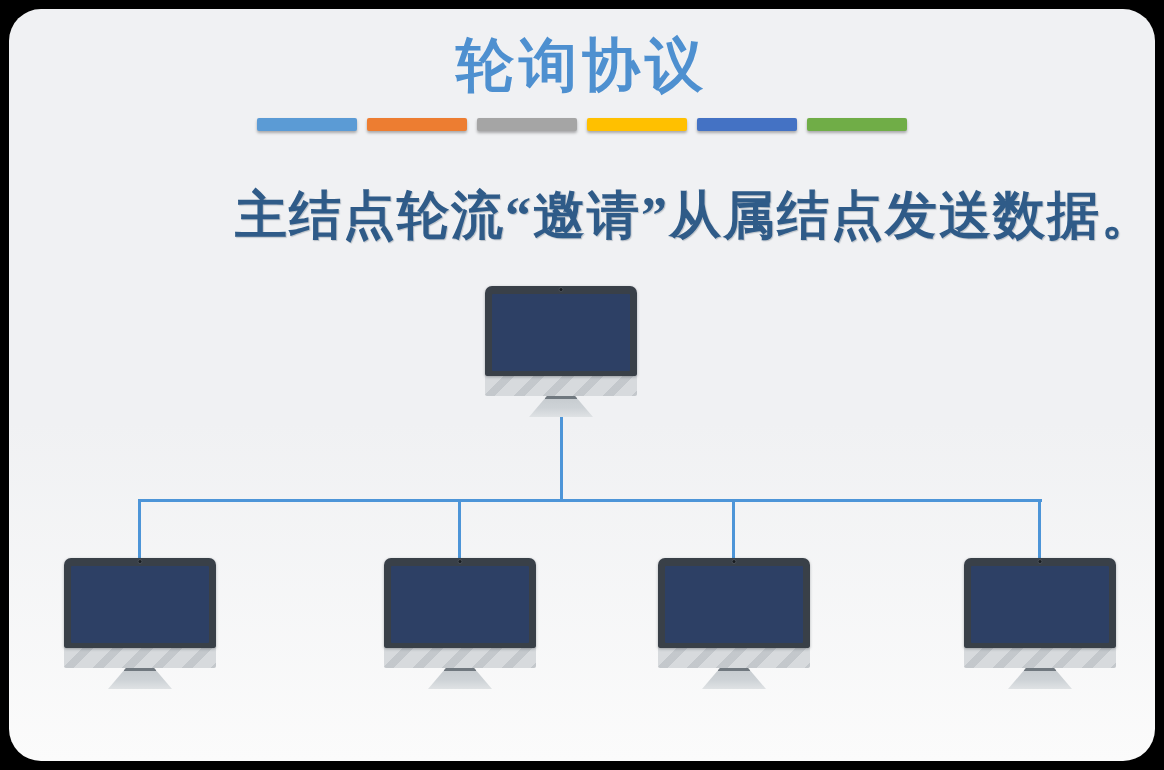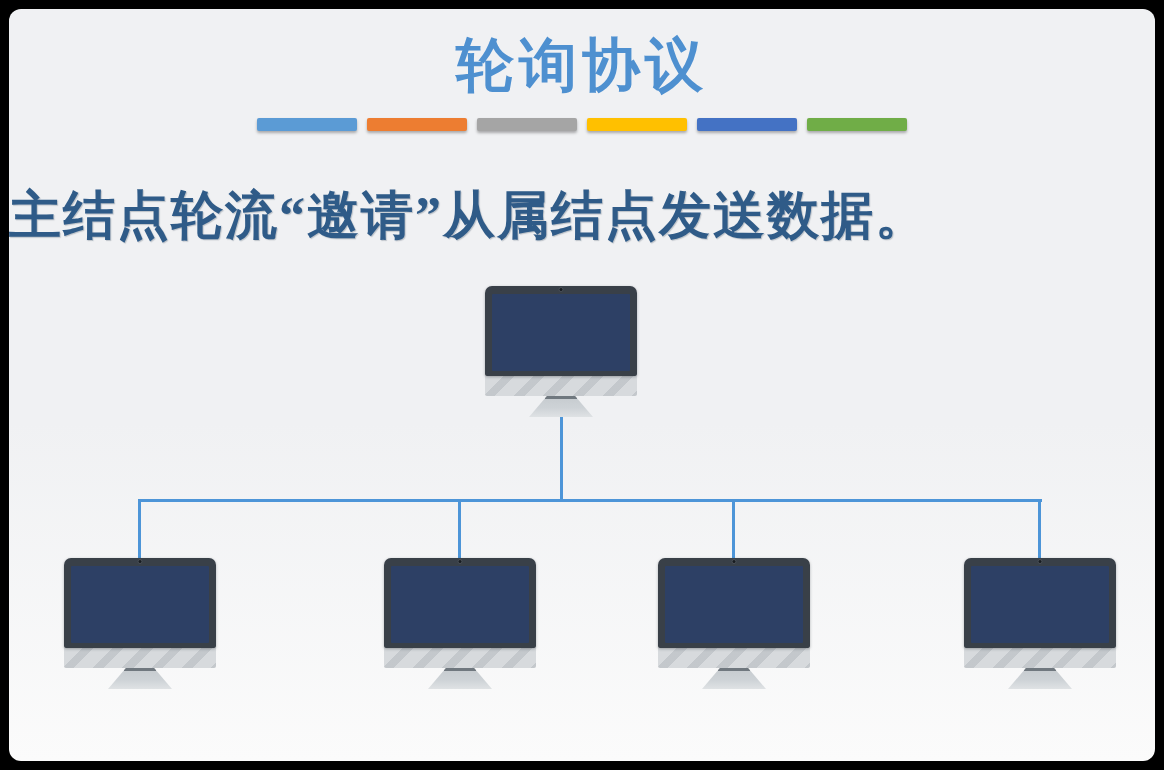--- a/index.html
+++ b/index.html
@@ -15,39 +15,39 @@
     --monitor-stand:#CDD2D6;
   }
   *{box-sizing:border-box;}
   html,body{margin:0;padding:0;}
   body{
     width:1164px;height:770px;position:relative;overflow:hidden;
     background:var(--outer-frame);
     font-family:"Liberation Serif","DejaVu Serif",serif;
   }
   .slide{
-    position:absolute;inset:9px;border-radius:12px;overflow:hidden;
+    position:absolute;inset:9px;border-radius:32px;overflow:hidden;
     background:linear-gradient(180deg,var(--background-top) 0%,var(--background-top) 55%,var(--background-bottom) 100%);
   }
   .title{
     margin:0;position:absolute;top:18px;left:0;right:0;
     text-align:center;font-size:58px;font-weight:700;
     letter-spacing:5px;color:var(--title-text);white-space:nowrap;
   }
   .dash-row{
     position:absolute;top:109px;left:0;right:0;
     display:flex;justify-content:center;gap:10px;
   }
   .dash{
     width:100px;height:13px;border-radius:2px;
     box-shadow:0 2px 3px rgba(0,0,0,0.30);
   }
   .subtitle{
     margin:0;position:absolute;top:172px;left:0;right:0;
-    text-align:left;font-size:52px;font-weight:700;
+    text-align:right;font-size:52px;font-weight:700;
     letter-spacing:2px;color:var(--subtitle-text);white-space:nowrap;
     text-shadow:1px 1px 1px rgba(30,50,70,0.25);
   }
   .diagram{position:absolute;inset:0;}
   .line{position:absolute;background:var(--connector);z-index:1;}
   .line.v{width:3px;}
   .line.h{height:3px;}
   #line-master{left:551px;top:400px;height:93px;}
   #line-bus{left:129px;top:490px;width:904px;}
   #line-drop-1{left:129px;top:490px;height:60px;}

